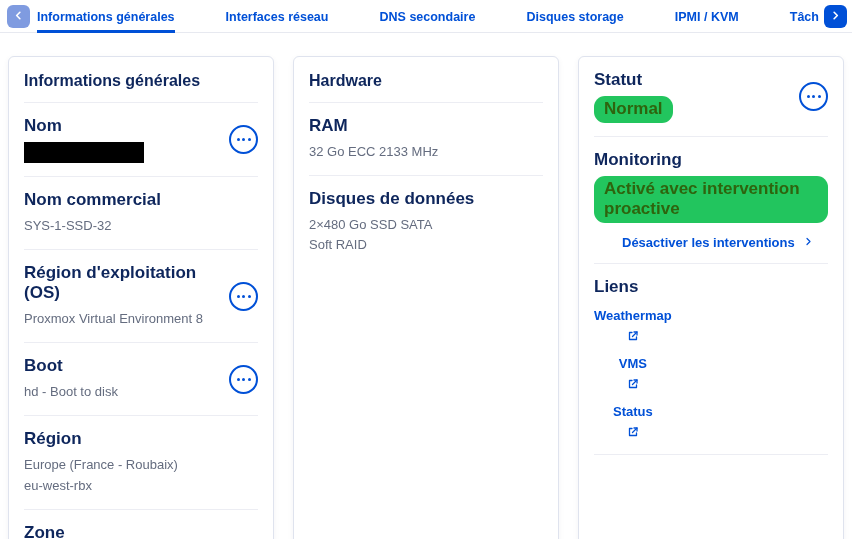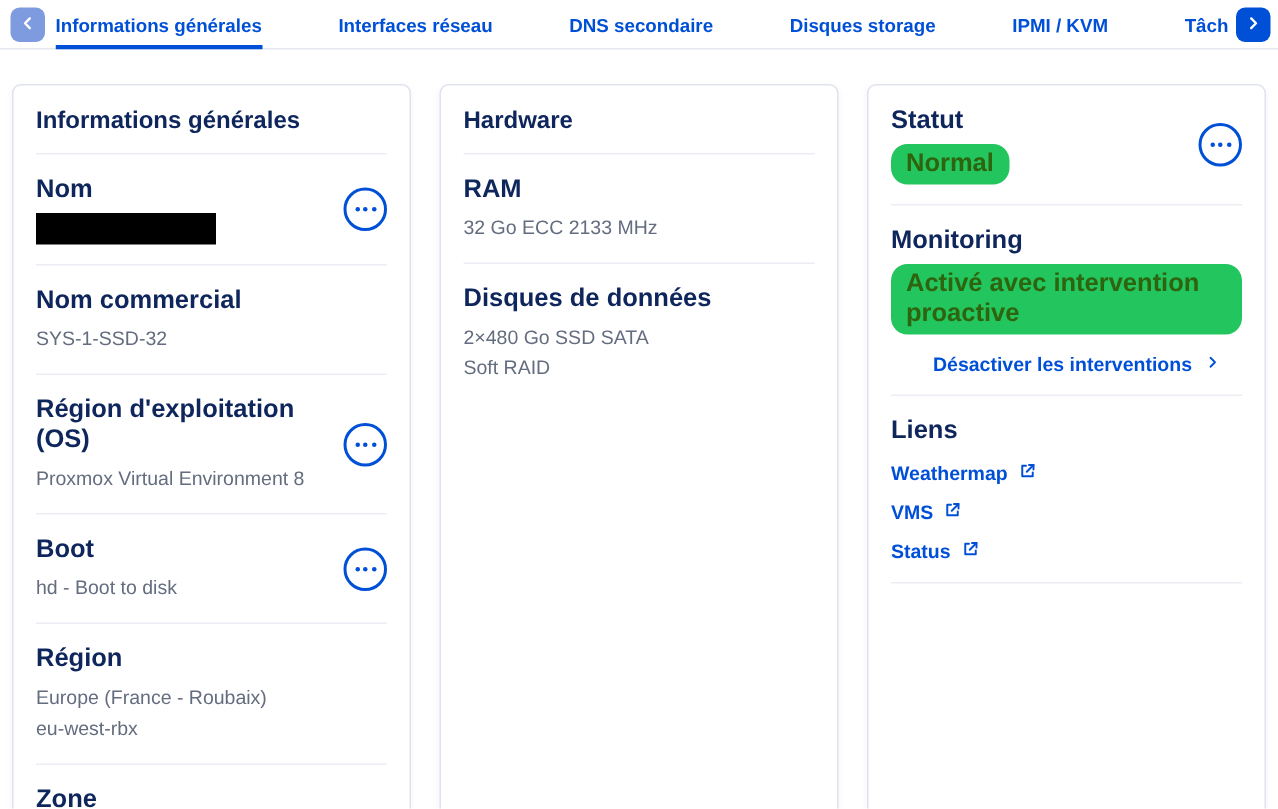--- a/index.html
+++ b/index.html
@@ -47,21 +47,21 @@
   .badge { display:inline-block; background:#22c55e; color:#2e640e;
            font-size:17px; font-weight:700; padding:3px 10px 4px;
            border-radius:11px; }
 
   
   .action-link { display:flex; align-items:center; gap:9px; margin-top:12px;
                  font-size:13px; font-weight:700; color:#0050d7;
                  text-decoration:none; cursor:pointer;padding-left:28px; }
   .ext-link { display:flex; align-items:center; gap:7px; margin-top:11px;
               font-size:13px; font-weight:700; color:#0050d7;
-              text-decoration:none; cursor:pointer; }
+              text-decoration:none; cursor:pointer;flex-direction:column; }
 </style>
 </head>
 <body>
 
 <div class="tabbar">
   <button class="scroll-btn left">
     <span>
       <svg width="11" height="11" viewBox="0 0 24 24" fill="none" stroke="#fff" stroke-width="3.5" stroke-linecap="round" stroke-linejoin="round">
           <path d="M15 5l-7 7 7 7"></path>
         </svg>

